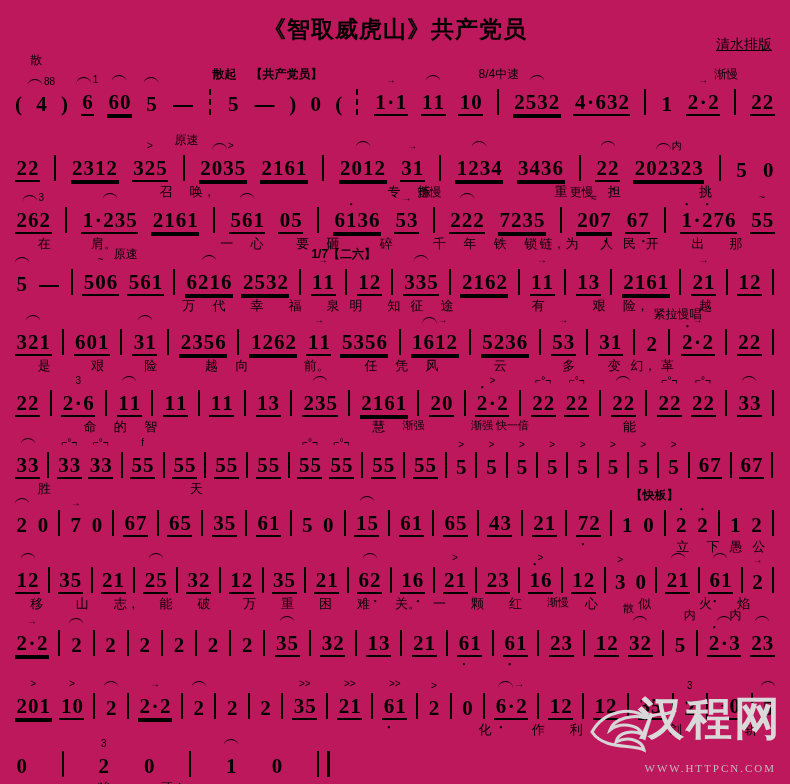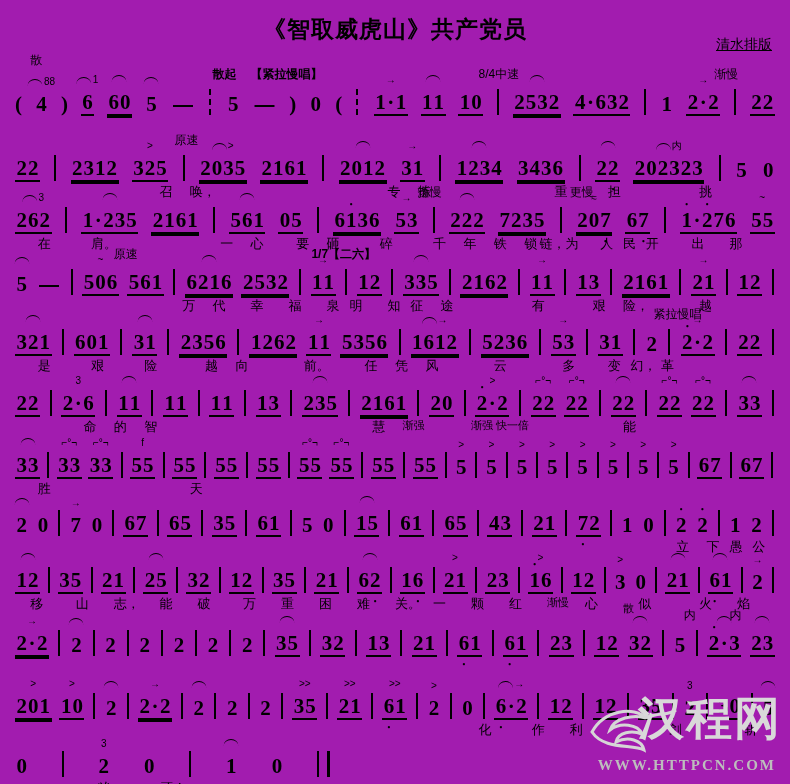--- a/index.html
+++ b/index.html
@@ -1,16 +1,16 @@
 <!DOCTYPE html>
 <html><head>
 <meta charset="utf-8">
 <style>
   html,body{margin:0;padding:0;background:#ffffff;}
-  #page{position:relative;width:790px;height:784px;background:#a21caf;overflow:hidden;
+  #page{position:relative;width:790px;height:784px;background:#be185d;overflow:hidden;
         font-family:"Liberation Sans","DejaVu Sans",sans-serif;color:#000;}
   
   .title{position:absolute;top:14px;left:0;right:0;text-align:center;
          font-size:23px;font-weight:bold;letter-spacing:1px;}
   .publisher{position:absolute;top:36px;right:18px;font-size:14px;text-decoration:underline;}
   
   .line{position:absolute;left:15px;right:15px;}
   .ann-row{position:absolute;top:-20px;left:0;right:0;height:17px;}
   .ann{position:absolute;font-size:12px;white-space:nowrap;}
   .ann.secmark{font-weight:bold;}
@@ -35,37 +35,37 @@
   .arc{display:inline-block;width:15px;height:6px;border-top:1.5px solid #000;border-radius:50% 50% 0 0/100% 100% 0 0;}
   .bar{width:2px;height:26px;background:#000;margin:0 1px 1px 1px;flex:0 0 auto;}
   .bar.dashed{background:none;border-left:2px dashed #000;}
   .bar.final{width:8px;background:none;border-left:2px solid #000;border-right:3px solid #000;height:26px;}
   .dash{font-weight:bold;font-size:20px;line-height:24px;padding:0 2px;}
   .paren{font-weight:bold;font-size:21px;line-height:24px;
          font-family:"Liberation Serif","DejaVu Serif",serif;}
   
   .wm{position:absolute;right:6px;bottom:4px;width:200px;height:96px;pointer-events:none;}
   .wm .wm-name{position:absolute;right:2px;top:4px;font-size:46px;font-weight:bold;color:#d9d9d9;letter-spacing:2px;}
-  .wm .wm-url{position:absolute;right:8px;bottom:6px;font-size:15px;letter-spacing:2px;color:#bdbdbd;
-              font-family:"Liberation Serif","DejaVu Serif",serif;font-weight:bold;}
+  .wm .wm-url{position:absolute;right:8px;bottom:6px;font-size:11px;letter-spacing:2px;color:#bdbdbd;
+              font-family:"Liberation Serif","DejaVu Serif",serif;}
   .wm svg{position:absolute;left:0;top:8px;}
 </style>
 </head>
 <body>
 
 <div id="page">
   <div class="title">《智取威虎山》共产党员</div>
   <div class="publisher">清水排版</div>
 
   <div>
       <div class="line" style="top: 86px;">
         <div class="ann-row">
           <span class="ann" style="left: 2%; top: -14px;">散</span>
           <span class="ann secmark" style="left: 26%;">散起</span>
-          <span class="ann secmark" style="left: 31%;">【紧拉慢唱】</span>
+          <span class="ann secmark" style="left: 31%;">【共产党员】</span>
           <span class="ann" style="left: 61%;">8/4中速</span>
           <span class="ann" style="left: 92%;">渐慢</span>
         </div>
         <div class="notes-row">
           <span class="paren">(</span>
           <span class="grp u0">
             <span class="ch">4</span>
             <span class="orn">
               <span class="arc"></span>
               <span>88</span>
@@ -906,20 +906,23 @@
             <span class="ch">7</span>
           </span>
           <span class="bar"></span>
         </div>
         <div class="lyr-row">
           <span class="lyr" style="left: 3%;">胜</span>
           <span class="lyr" style="left: 23%;">天</span>
         </div>
       </div>
       <div class="line" style="top: 507px;">
+        <div class="ann-row">
+          <span class="ann secmark" style="left: 81%;">【快板】</span>
+        </div>
         <div class="notes-row">
           <span class="grp u0">
             <span class="ch">2</span>
             <span class="orn">
               <span class="arc"></span>
             </span>
           </span>
           <span class="grp u0">
             <span class="ch">0</span>
           </span>

